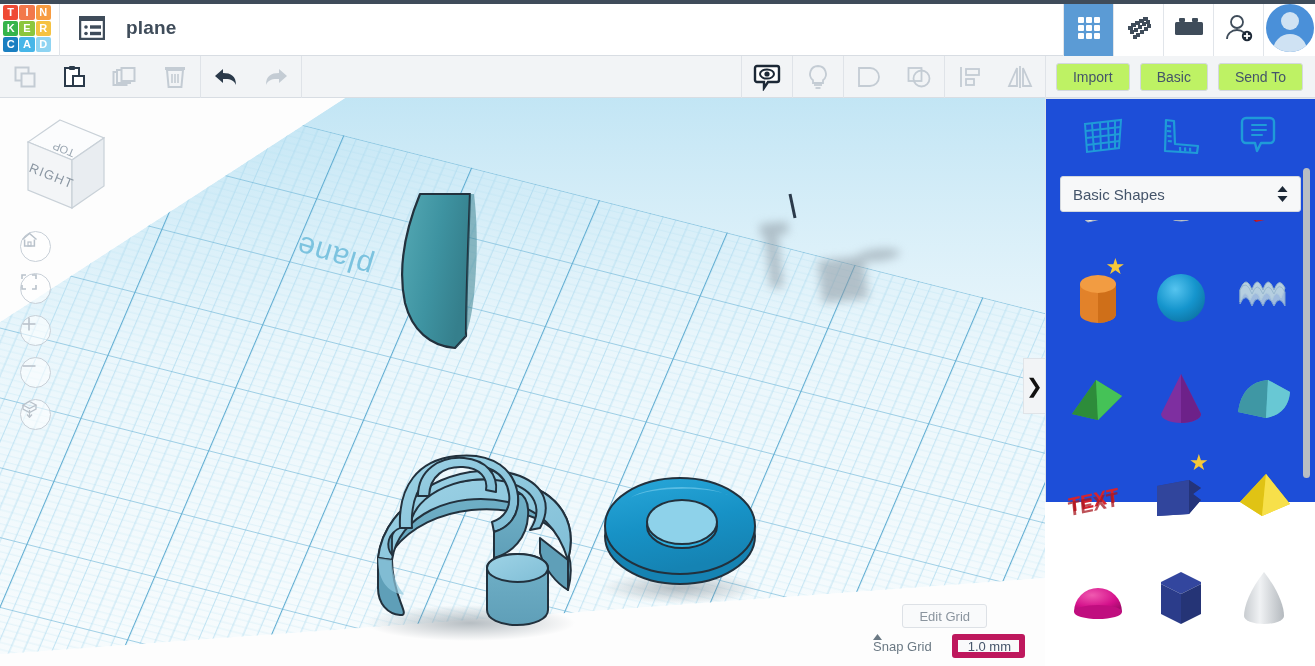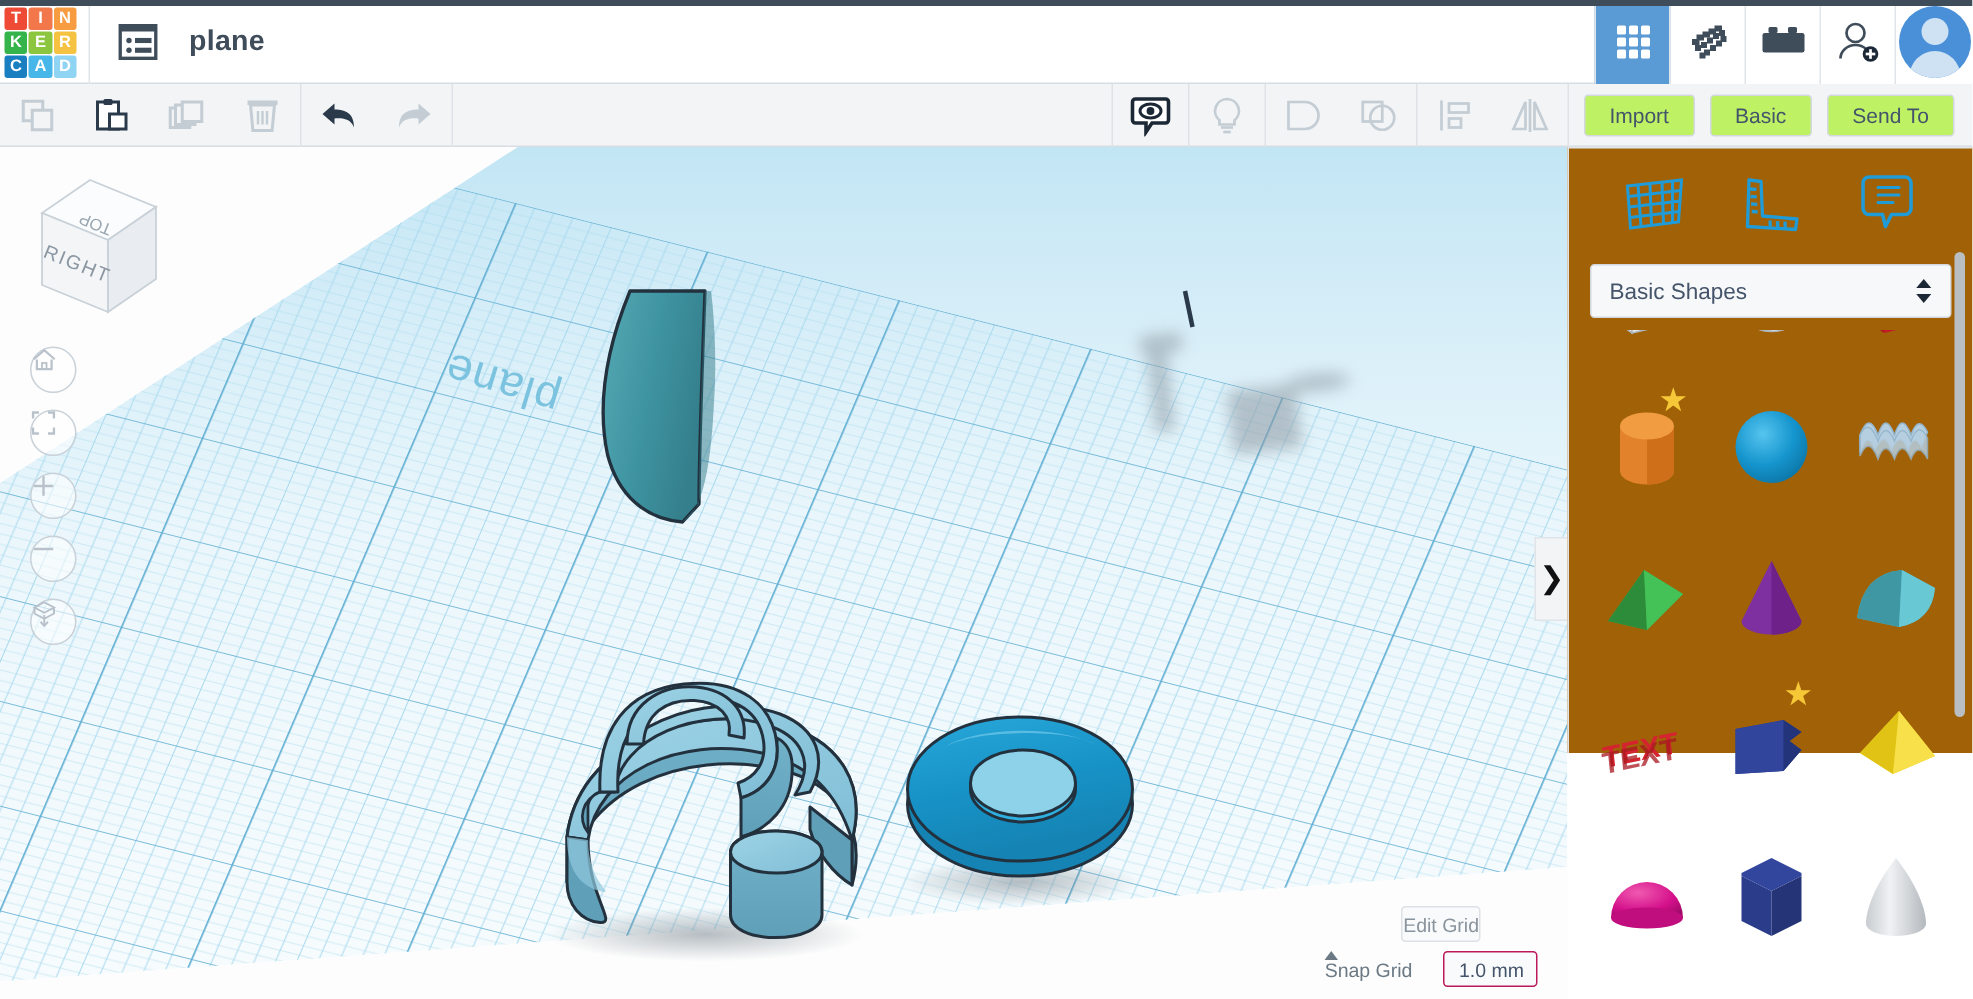--- a/index.html
+++ b/index.html
@@ -95,45 +95,45 @@
   .canvas svg { position: absolute; top: 0; left: 0; }
   .nav-btn {
     position: absolute; left: 20px; width: 31px; height: 31px; border-radius: 50%;
     border: 1px solid #c8d0d8; background: rgba(255,255,255,.55);
     display: flex; align-items: center; justify-content: center;
   }
 
   
   .edit-grid-btn {
     position: absolute; right: 58px; bottom: 38px;
-    height: 24px; padding: 0 0; background: rgba(248,249,250,.82);
+    height: 24px; padding: 0 16px; background: rgba(248,249,250,.82);
     border: 1px solid #dde1e6; border-radius: 3px; color: #8a949e; font-size: 13px;
     display: flex; align-items: center;
   }
   .snap-row {
     position: absolute; right: 20px; bottom: 8px; display: flex; align-items: center;
   }
   .snap-label { color:#6b7984; font-size:13px; margin-right:20px; }
   .snap-val {
     height: 24px; padding: 0 8px 0 10px; background: rgba(248,249,250,.82);
-    border: 1px solid #be185d; border-radius: 3px; color: #44546a; font-size: 13px;
+    border: 6px solid #be185d; border-radius: 3px; color: #44546a; font-size: 13px;
     display: flex; align-items: center; gap: 7px;
   }
 
   .collapse-tab {
     position: absolute; right: 0; top: 260px; width: 22px; height: 56px;
     background: #f2f4f6; border: 1px solid #e0e4e8; border-right: none;
     display: flex; align-items: center; justify-content: center;
     color: #111; font-size: 20px; line-height: 1;
   }
 
   
   .rpanel {
     position: absolute; top: 98px; right: 0; width: 270px; height: 404px;
-    background: #a16207; border-left: 1px solid #dfe3e8;
+    background: #1d4ed8; border-left: 1px solid #dfe3e8;
   }
   .rpanel-icons {
     height: 76px; display: flex; align-items: center; justify-content: space-around;
     padding: 0 18px;
   }
   .rp-ico { width: 46px; height: 46px; display:flex; align-items:center; justify-content:center; }
   .dropdown {
     margin: 2px 14px 0 14px; height: 36px; background: #f7f8f9;
     border: 1px solid #d3d8de; border-radius: 3px;
     display: flex; align-items: center; padding: 0 12px;

